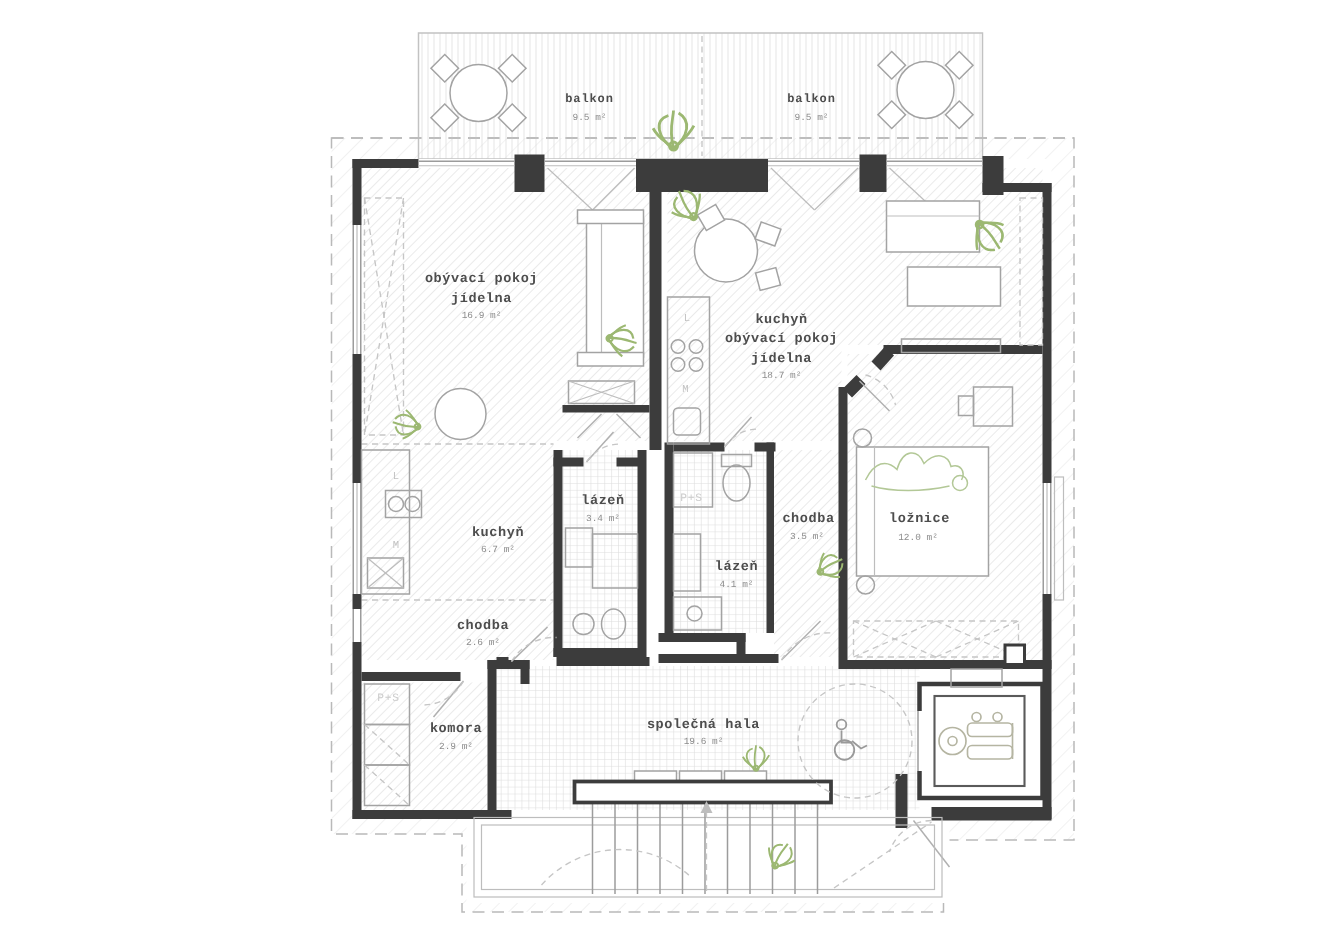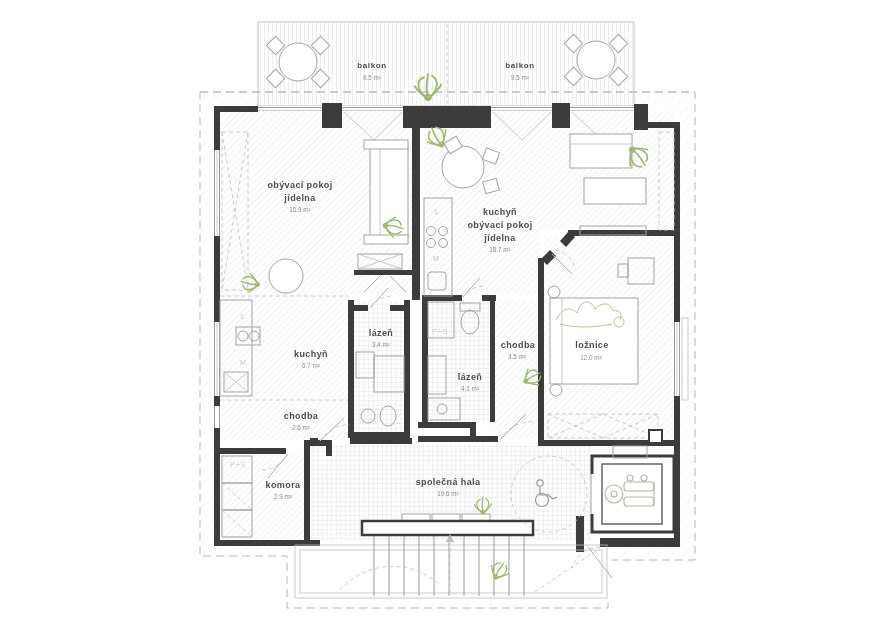--- a/index.html
+++ b/index.html
@@ -1,17 +1,17 @@
 <!DOCTYPE html>
 <html><head>
 <meta charset="utf-8">
 <style>
   html,body{margin:0;padding:0;background:#fff;}
   .plan{position:relative;width:772px;height:625px;background:#ffffff;overflow:hidden;
-        font-family:Liberation Sans, sans-serif;}
+        font-family:Liberation Mono, monospace;margin-left:21px;}
   svg{position:absolute;left:0;top:0;}
   
   .wall{fill:#3c3c3c;}
   .thin{stroke:#9c9c9c;stroke-width:1;fill:none;}
   .thinl{stroke:#bdbdbd;stroke-width:.8;fill:none;}
   .furn{stroke:#a3a3a3;stroke-width:1;fill:#ffffff;}
   .furno{stroke:#a3a3a3;stroke-width:1;fill:none;}
   .dash{stroke:#b9b9b9;stroke-width:1;stroke-dasharray:8 5;fill:none;}
   .dashf{stroke:#c6c6c6;stroke-width:.9;stroke-dasharray:4 3;fill:none;}
   .swing{stroke:#b0b0b0;stroke-width:1;fill:none;}

